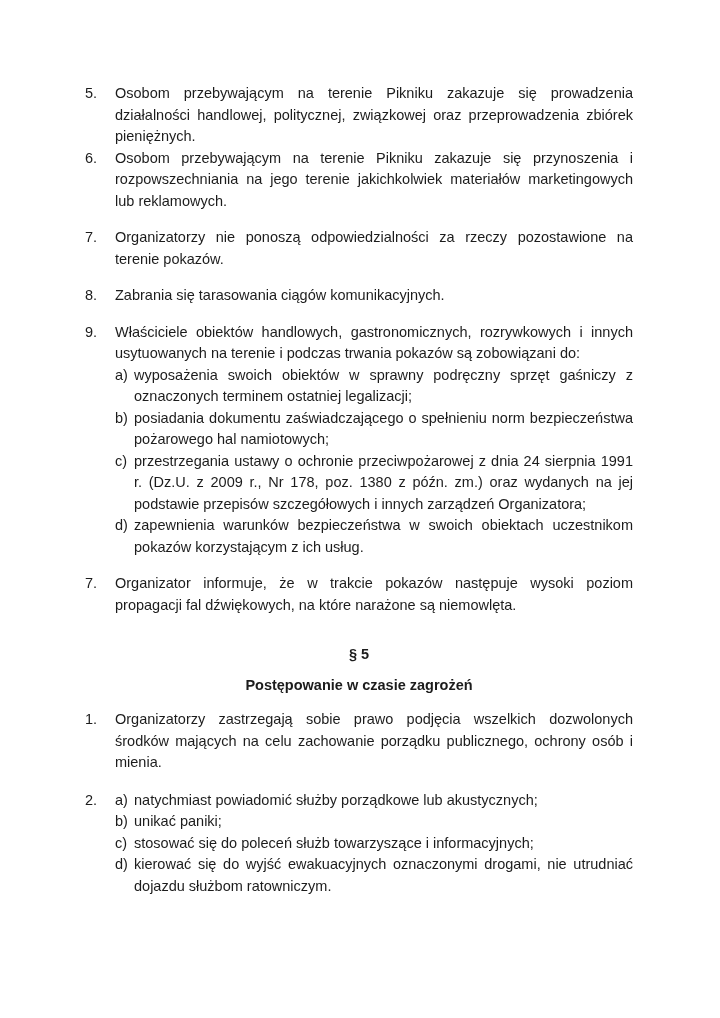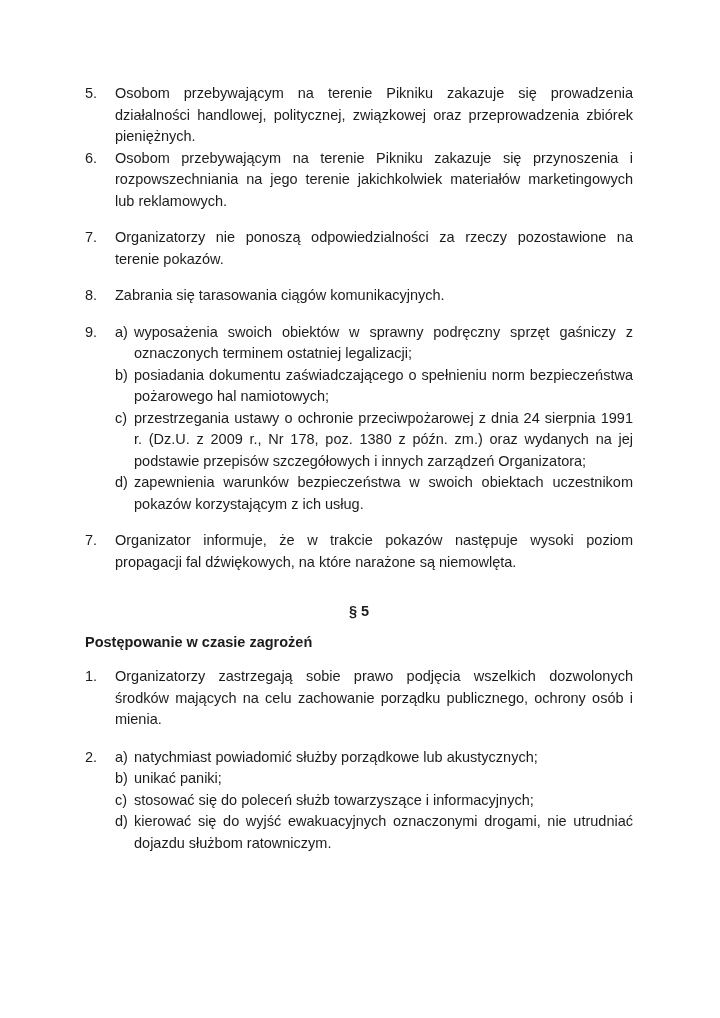--- a/index.html
+++ b/index.html
@@ -44,20 +44,21 @@
   }
   .mt  { margin-top: 15px; }
   .mt2 { margin-top: 16px; }
   .heading {
     margin-top: 28px;
     text-align: center;
     font-weight: bold;
   }
   .title {
     margin-top: 9px;
+    text-align: center;
     font-weight: bold;
   }
   .first-list-item-1 { margin-top: 13px; }
 </style>
 </head>
 <body>
 
 <div class="page">
 
   <div class="item">
@@ -76,20 +77,21 @@
   </div>
 
   <div class="item mt">
     <span class="num">8.</span>
     <span class="body">Zabrania się tarasowania ciągów komunikacyjnych.</span>
   </div>
 
   <div class="item mt">
     <span class="num">9.</span>
     <div class="body">
+      <div>Właściciele obiektów handlowych, gastronomicznych, rozrywkowych i innych usytuowanych na terenie i podczas trwania pokazów są zobowiązani do:</div>
       <div class="sub">
         <span class="lbl">a)</span>
         <span class="sbody">wyposażenia swoich obiektów w sprawny podręczny sprzęt gaśniczy z oznaczonych terminem ostatniej legalizacji;</span>
       </div>
       <div class="sub">
         <span class="lbl">b)</span>
         <span class="sbody">posiadania dokumentu zaświadczającego o spełnieniu norm bezpieczeństwa pożarowego hal namiotowych;</span>
       </div>
       <div class="sub">
         <span class="lbl">c)</span>

